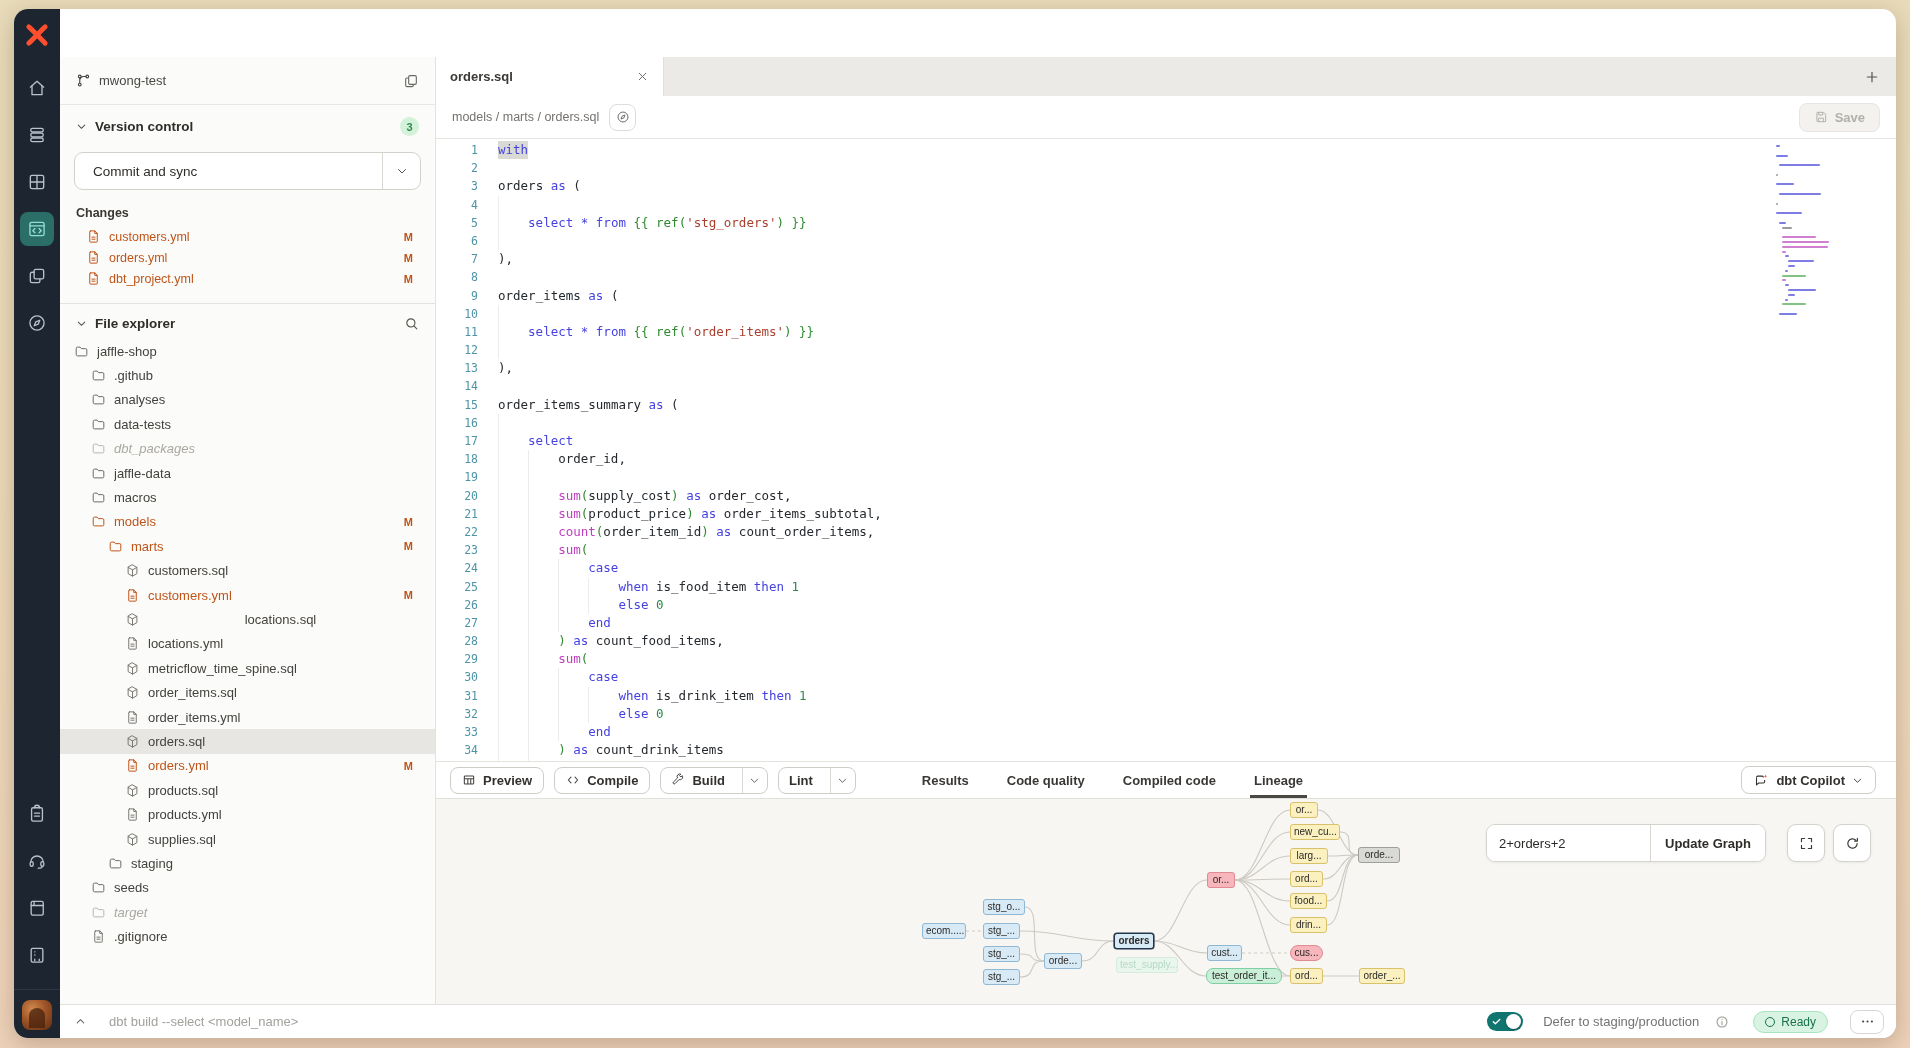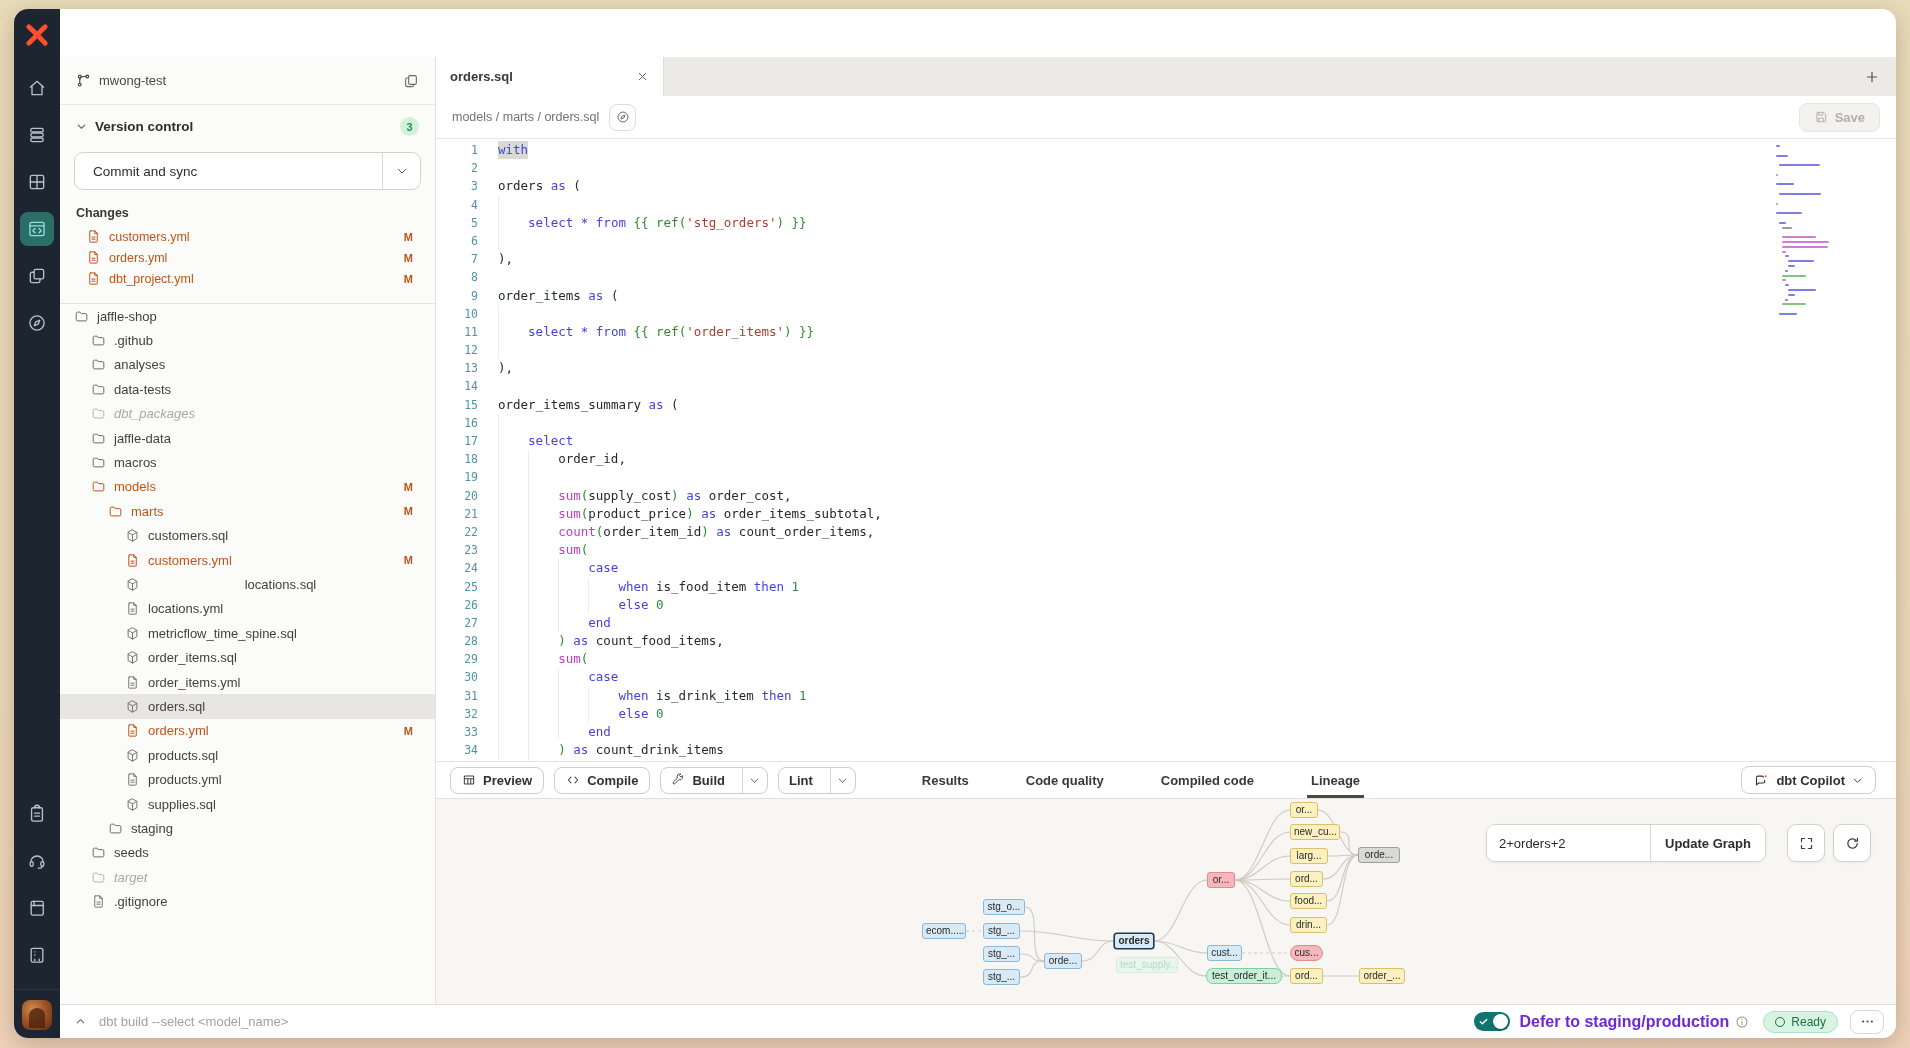--- a/index.html
+++ b/index.html
@@ -67,21 +67,21 @@
   .minimap { position:absolute; right:50px; top:6px; width:70px; }
   .mm-bar { height:2px; margin-bottom:2.8px; border-radius:1px; }
 
   
   .toolbar { height:37px; border-top:1px solid #e5e3df; background:#fff; display:flex; align-items:center; padding:0 20px 0 14px; flex-shrink:0; }
   .tb-btn { height:27px; background:#fff; border:1px solid #cfcdc8; border-radius:8px; display:flex; align-items:center; padding:0 11px; gap:7px; font-size:13px; font-weight:bold; color:#33312e; margin-right:10px; }
   .tb-btn .ic { color:#44423f; }
   .tb-split { padding:0; }
   .tb-split .seg { display:flex; align-items:center; gap:7px; padding:0 10px; height:100%; }
   .tb-split .chev { width:25px; height:100%; border-left:1px solid #d9d7d2; display:flex; align-items:center; justify-content:center; color:#55534f; }
-  .result-tabs { display:flex; gap:57px; margin-left:56px; height:100%; align-items:center; }
+  .result-tabs { display:flex; gap:38px; margin-left:56px; height:100%; align-items:center; }
   .r-tab { font-size:13px; font-weight:bold; color:#3a3834; position:relative; height:100%; display:flex; align-items:center; }
   .r-tab.active::after { content:""; position:absolute; left:-4px; right:-4px; bottom:0; height:3px; background:#4a4843; }
   .copilot { margin-left:auto; height:28px; background:#fff; border:1px solid #cfcdc8; border-radius:8px; display:flex; align-items:center; gap:7px; padding:0 12px; font-size:13px; font-weight:bold; color:#33312e; }
 
   
   .lineage { height:206px; background:#f8f6f3; border-top:1px solid #e2e0dc; position:relative; flex-shrink:0; }
   .lineage svg.wires { position:absolute; left:0; top:0; }
   .node { position:absolute; height:16px; line-height:14px; font-size:10px; color:#2c2a27; text-align:center; border-radius:3px; border:1px solid; overflow:hidden; white-space:nowrap; padding:0 3px; background:#fff; }
   .n-blue { background:#d8eaf6; border-color:#8fb8d4; }
   .n-bluesel { background:#d8eaf6; border-color:#22354a; box-shadow:0 0 0 .6px #22354a; font-weight:bold; }
@@ -90,28 +90,28 @@
   .n-green { background:#c9efd9; border-color:#7fcfa3; }
   .n-gray { background:#d9d9d6; border-color:#9e9e9a; }
   .n-ghost { background:#e9f6ee; border-color:#d4ebdd; color:#b7d8c4; }
   .lin-ctrl { position:absolute; top:25px; height:38px; display:flex; align-items:stretch; }
   .lin-combo { right:130px; width:280px; background:#fff; border:1px solid #d4d2cd; border-radius:9px; overflow:hidden; box-shadow:0 1px 3px rgba(0,0,0,.06); }
   .lin-combo input { border:none; outline:none; flex:1; padding:0 12px; font-size:13px; color:#2b2a28; font-family:"Liberation Sans",sans-serif; background:#fff; min-width:0; }
   .lin-combo .upd { border-left:1px solid #d9d7d2; display:flex; align-items:center; padding:0 14px; font-size:13px; font-weight:bold; color:#2f2d2a; background:#fff; }
   .sq-btn { width:38px; background:#fff; border:1px solid #d4d2cd; border-radius:9px; display:flex; align-items:center; justify-content:center; color:#3d3b38; box-shadow:0 1px 3px rgba(0,0,0,.06); }
 
   
-  .statusbar { height:34px; background:#fff; border-top:1px solid #e2e0dc; display:flex; align-items:center; padding:0 12px 0 14px; flex-shrink:0; }
+  .statusbar { height:34px; background:#fff; border-top:1px solid #e2e0dc; display:flex; align-items:center; padding:0 12px 0 14px; flex-shrink:0;gap:10px; }
   .statusbar .collapse { color:#6b6965; margin-right:12px; }
   .statusbar input { border:none; outline:none; flex:1; font-size:13px; color:#44423e; font-family:"Liberation Sans",sans-serif; }
   .statusbar input::placeholder { color:#a3a19c; }
   .toggle { width:36px; height:19px; border-radius:10px; background:#10756e; position:relative; margin-right:10px; flex-shrink:0; }
   .toggle .knob { position:absolute; right:2px; top:2px; width:15px; height:15px; border-radius:50%; background:#fff; box-shadow:0 1px 2px rgba(0,0,0,.3); }
   .toggle .ic { position:absolute; left:4px; top:3.5px; color:#fff; }
-  .defer-label { font-size:16px; color:#6d28d9; margin-right:6px;font-weight:bold; }
+  .defer-label { font-size:13px; color:#737373; margin-right:6px; }
   .info-ic { color:#9a basically; color:#9a9792; margin-right:14px; }
   .ready-badge { display:flex; align-items:center; gap:6px; background:#d9f3e2; border:1px solid #a9e3c2; border-radius:14px; padding:3px 11px; font-size:12px; color:#19714b; margin-right:12px; }
   .ready-ring { width:10px; height:10px; border:1.6px solid #19714b; border-radius:50%; }
   .dots-btn { width:34px; height:24px; border:1px solid #d8d6d2; border-radius:8px; display:flex; align-items:center; justify-content:center; color:#44423f; }
 </style>
 </head>
 <body>
 
 <div class="window">
 
@@ -290,20 +290,34 @@
                   <path d="M9.5 13h5M9.5 16.3h5"></path>
                 </svg>
               </span>
     <span class="name">dbt_project.yml</span>
     <span class="m-badge">M</span>
             </div>
           </div>
 
         <div class="panel-div"></div>
 
+        <div class="sec-head">
+          <span class="ic" style="color:#55534f">
+              <svg width="11" height="11" viewBox="0 0 24 24" fill="none" stroke="currentColor" stroke-width="2.2" stroke-linecap="round" stroke-linejoin="round">
+                <path d="M5 9l7 7 7-7"></path>
+              </svg>
+            </span>
+          <span class="title">File explorer</span>
+          <span class="ic" style="color:#55534f">
+              <svg width="15" height="15" viewBox="0 0 24 24" fill="none" stroke="currentColor" stroke-width="1.8" stroke-linecap="round">
+                <circle cx="11" cy="11" r="6.5"></circle>
+                <path d="M15.8 15.8L20.5 20.5"></path>
+              </svg>
+            </span>
+        </div>
 
         <div id="file-tree" class="tree">
             <div class="tree-row normal" style="padding-left: 14px;">
               <span class="ic" style="color:#6e6b66">
                 <svg width="15" height="15" viewBox="0 0 24 24" fill="none" stroke="currentColor" stroke-width="1.6" stroke-linecap="round" stroke-linejoin="round">
                   <path d="M3.5 7a2 2 0 0 1 2-2h4.3l2 2.4H18.5a2 2 0 0 1 2 2v7.6a2 2 0 0 1-2 2h-13a2 2 0 0 1-2-2z"></path>
                 </svg>
               </span>
     <span class="lab">jaffle-shop</span>
             </div>

